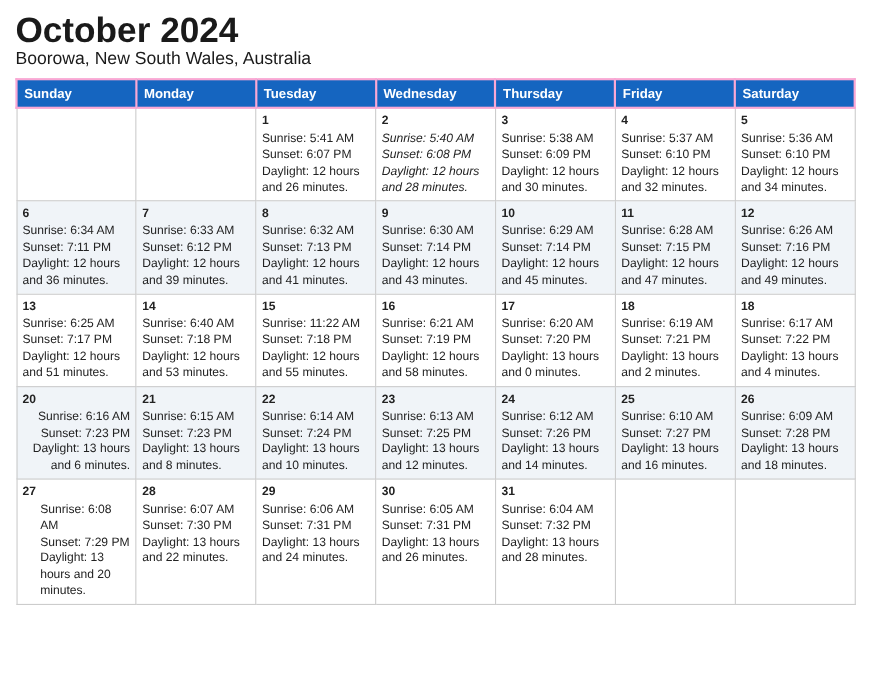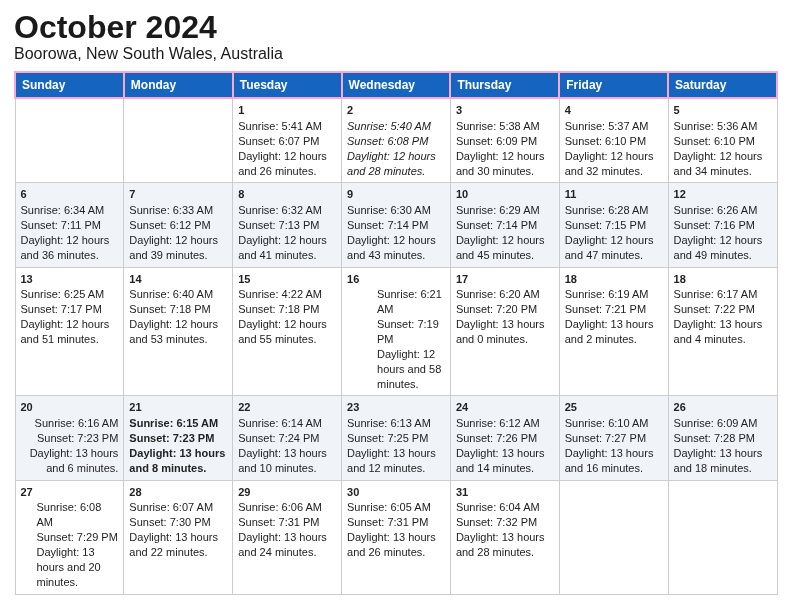--- a/index.html
+++ b/index.html
@@ -205,27 +205,27 @@
 Daylight: 12 hours and 51 minutes.</div>
           </td>
           <td>
             <span class="day-num">14</span>
             <div class="day-info" style="white-space: pre-line;">Sunrise: 6:40 AM
 Sunset: 7:18 PM
 Daylight: 12 hours and 53 minutes.</div>
           </td>
           <td>
             <span class="day-num">15</span>
-            <div class="day-info" style="white-space: pre-line;">Sunrise: 4:22 AM
+            <div class="day-info" style="white-space: pre-line;">Sunrise: 11:22 AM
 Sunset: 7:18 PM
 Daylight: 12 hours and 55 minutes.</div>
           </td>
           <td>
             <span class="day-num">16</span>
-            <div class="day-info" style="white-space: pre-line; margin-left: 30px;">Sunrise: 6:21 AM
+            <div class="day-info" style="white-space: pre-line;">Sunrise: 6:21 AM
 Sunset: 7:19 PM
 Daylight: 12 hours and 58 minutes.</div>
           </td>
           <td>
             <span class="day-num">17</span>
             <div class="day-info" style="white-space: pre-line;">Sunrise: 6:20 AM
 Sunset: 7:20 PM
 Daylight: 13 hours and 0 minutes.</div>
           </td>
           <td>
@@ -243,21 +243,21 @@
         </tr>
         <tr>
           <td>
             <span class="day-num">20</span>
             <div class="day-info" style="white-space: pre-line; text-align: right;">Sunrise: 6:16 AM
 Sunset: 7:23 PM
 Daylight: 13 hours and 6 minutes.</div>
           </td>
           <td>
             <span class="day-num">21</span>
-            <div class="day-info" style="white-space: pre-line; font-weight: bold;">Sunrise: 6:15 AM
+            <div class="day-info" style="white-space: pre-line;">Sunrise: 6:15 AM
 Sunset: 7:23 PM
 Daylight: 13 hours and 8 minutes.</div>
           </td>
           <td>
             <span class="day-num">22</span>
             <div class="day-info" style="white-space: pre-line;">Sunrise: 6:14 AM
 Sunset: 7:24 PM
 Daylight: 13 hours and 10 minutes.</div>
           </td>
           <td>

